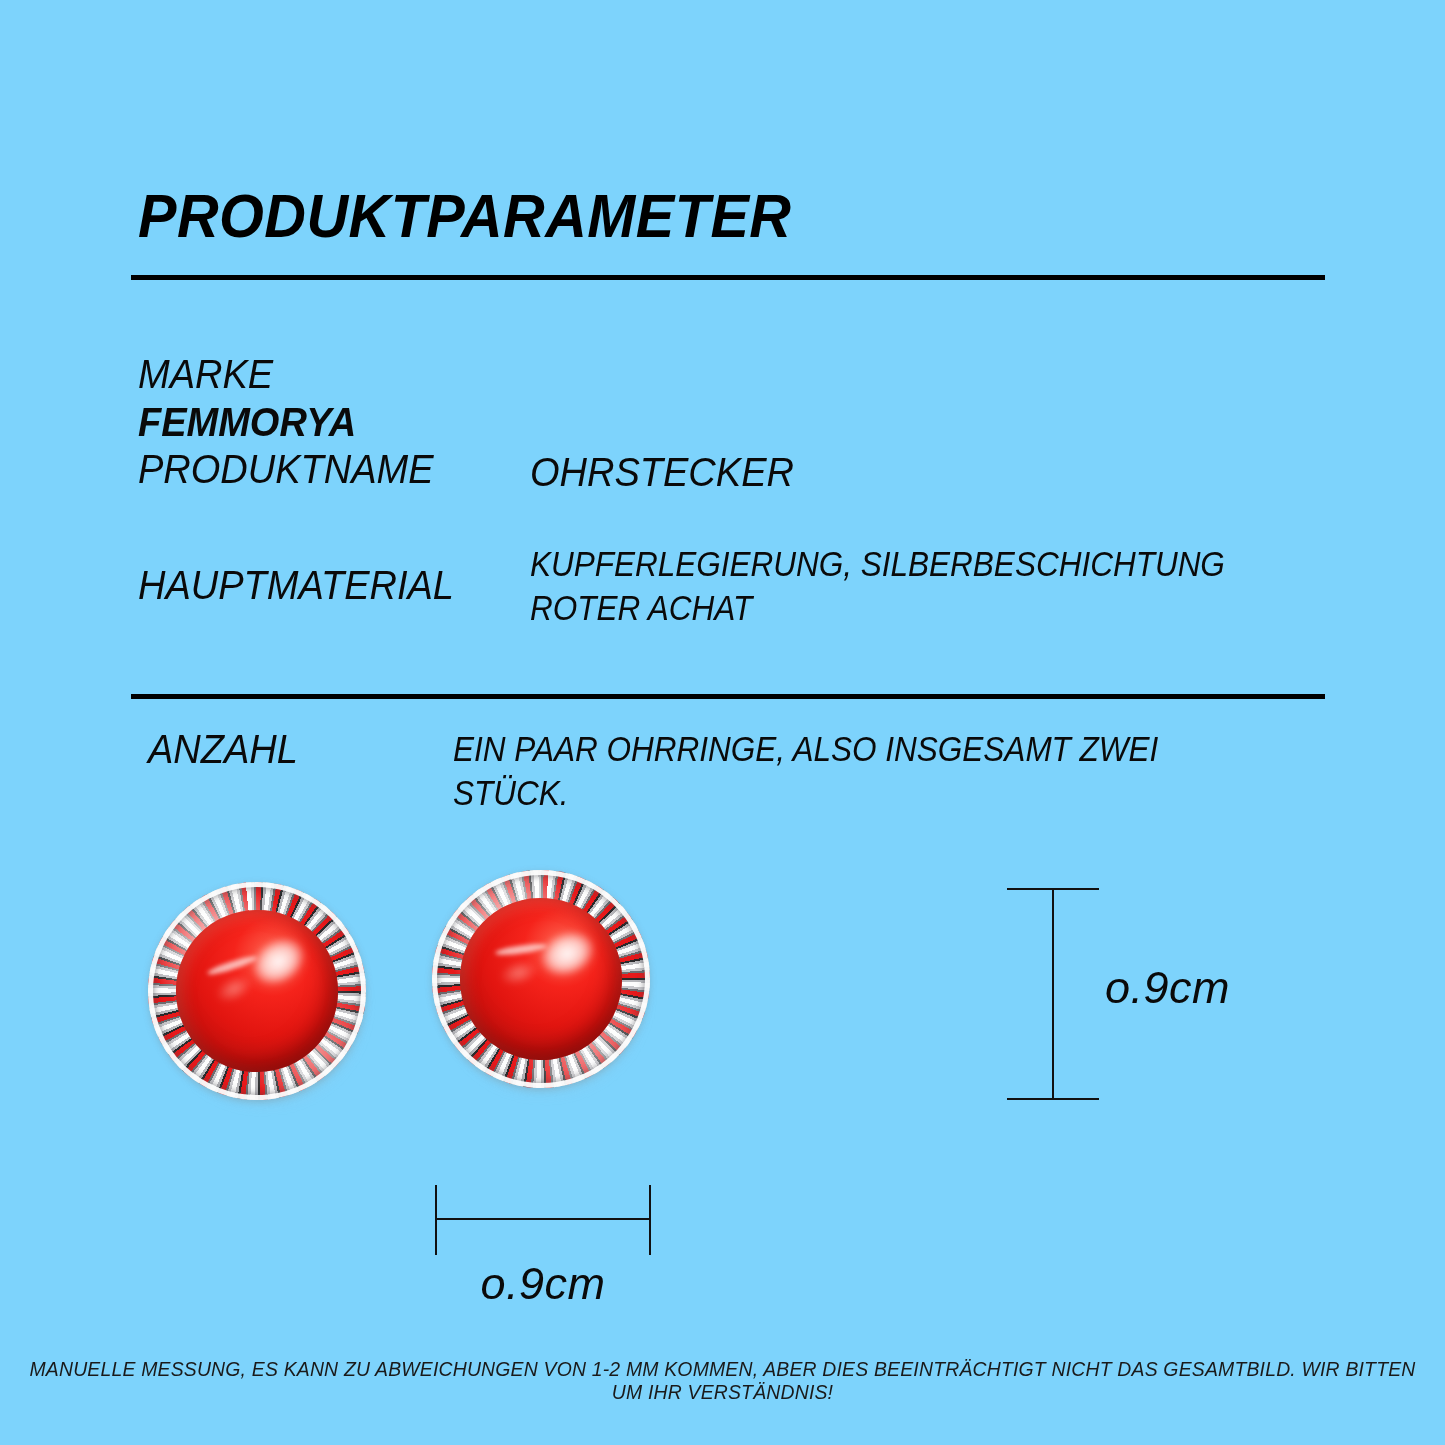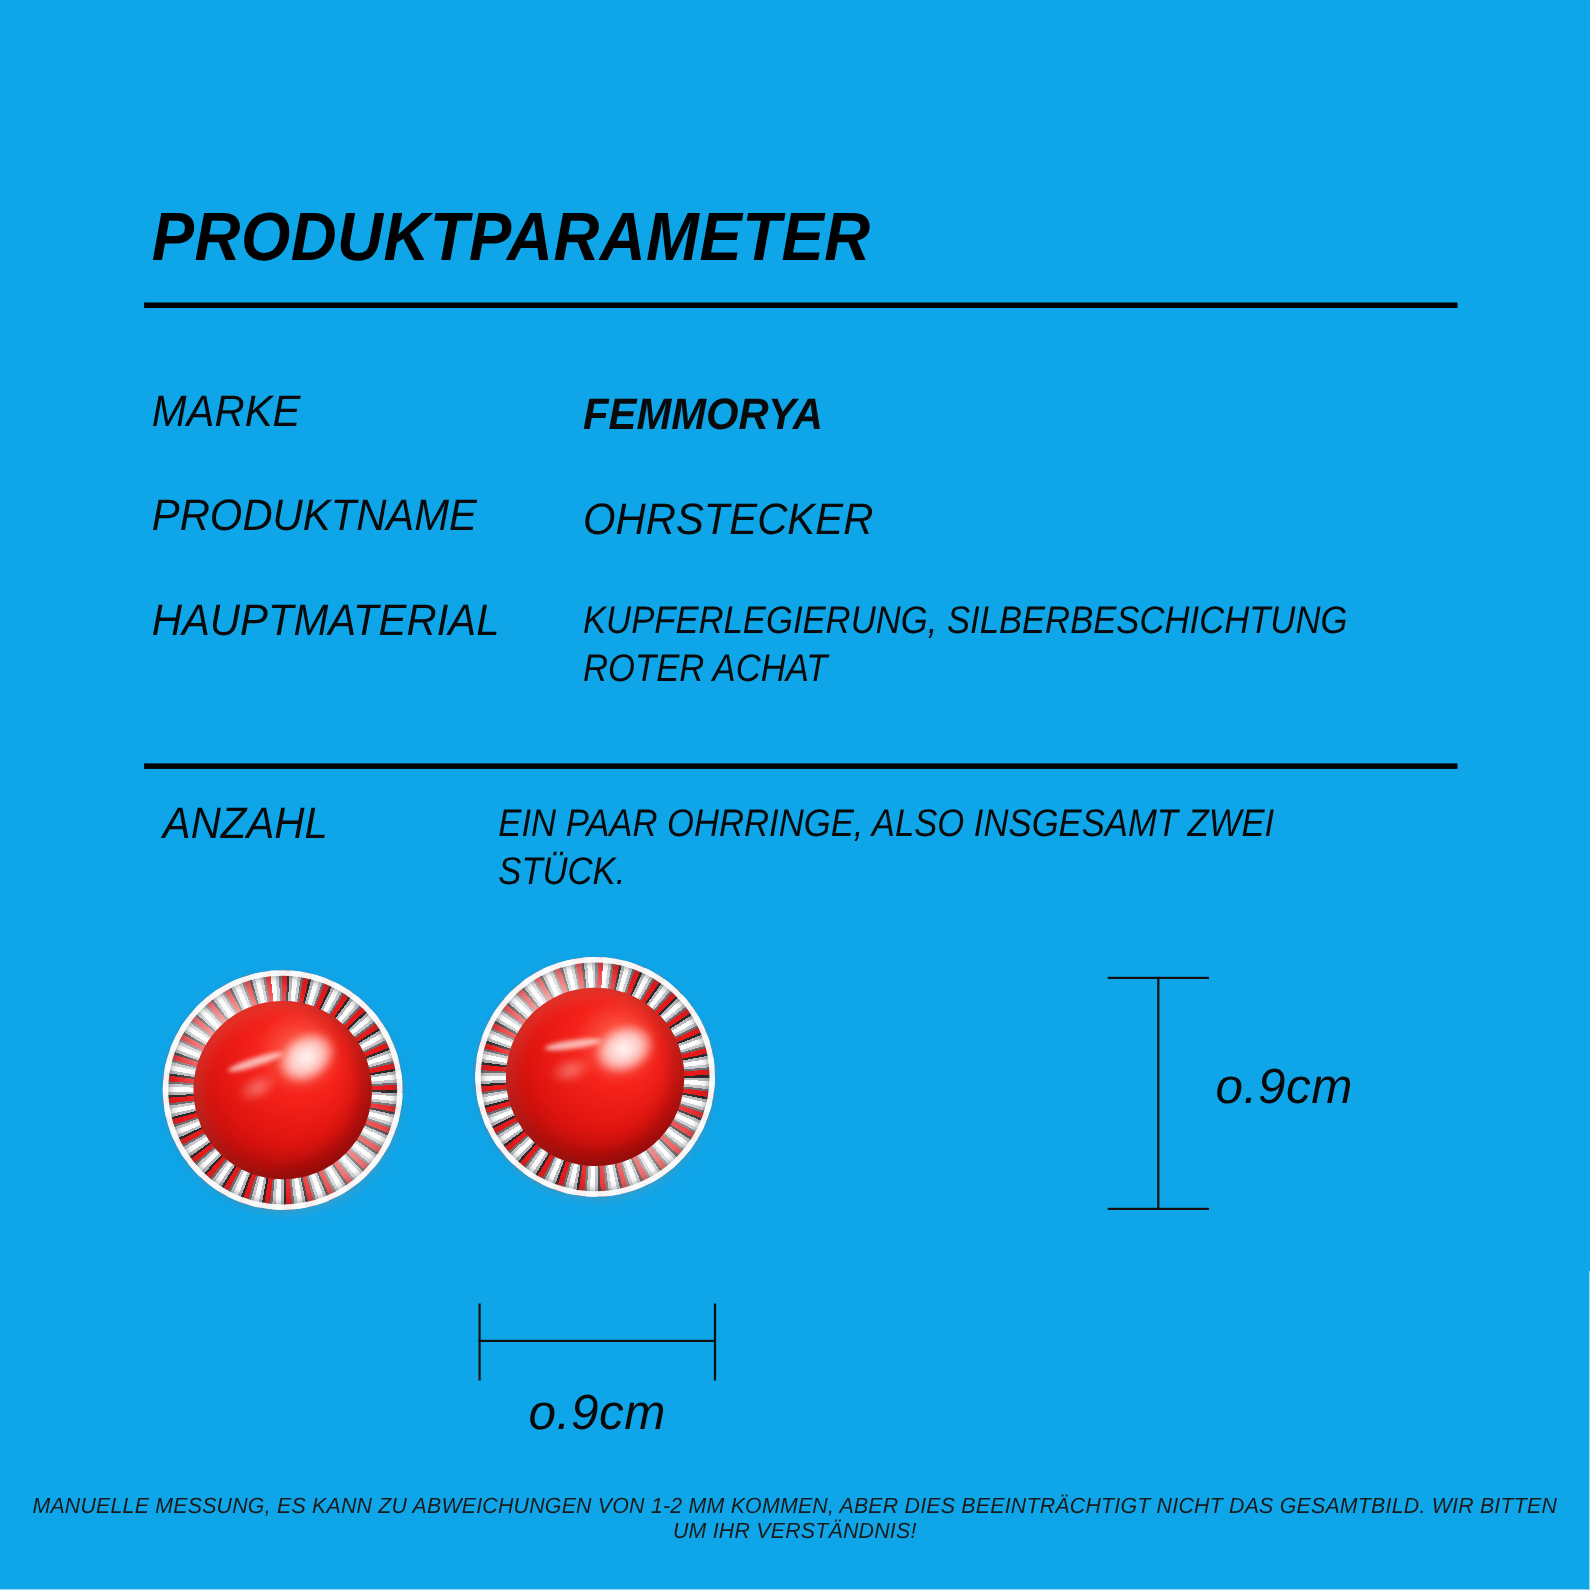--- a/index.html
+++ b/index.html
@@ -9,21 +9,21 @@
   }
   body {
     font-family: "Liberation Sans", sans-serif;
     -webkit-font-smoothing: antialiased;
   }
 
   .page {
     position: relative;
     width: 1445px;
     height: 1445px;
-    background: #0ea5e9;
+    background: #7dd3fc;
     overflow: hidden;
   }
 
   
   .title {
     position: absolute;
     left: 138px;
     top: 180px;
     font-size: 62px;
     font-weight: bold;
@@ -70,23 +70,23 @@
     font-weight: normal;
     color: #0a0a0a;
     transform: scaleX(0.95);
     transform-origin: left center;
     white-space: pre-line;
     line-height: 1.25;
   }
   .spec-value.bold { font-weight: bold; }
   .spec-value.small { font-size: 35px; transform: scaleX(0.9); }
 
-  .row-marke        { top: 352px; }
+  .row-marke        { top: 352px; flex-direction: column; }
   .row-produktname  { top: 447px; }
-  .row-hauptmaterial{ top: 542px; }
+  .row-hauptmaterial{ top: 542px; align-items: center; }
   .row-anzahl       { top: 727px; margin-left: 10px; }
 
   .col-label  { width: 392px; }
   .col-label-wide { width: 305px; }
 
   
   .photo-area {
     position: absolute;
     left: 120px;
     top: 840px;

